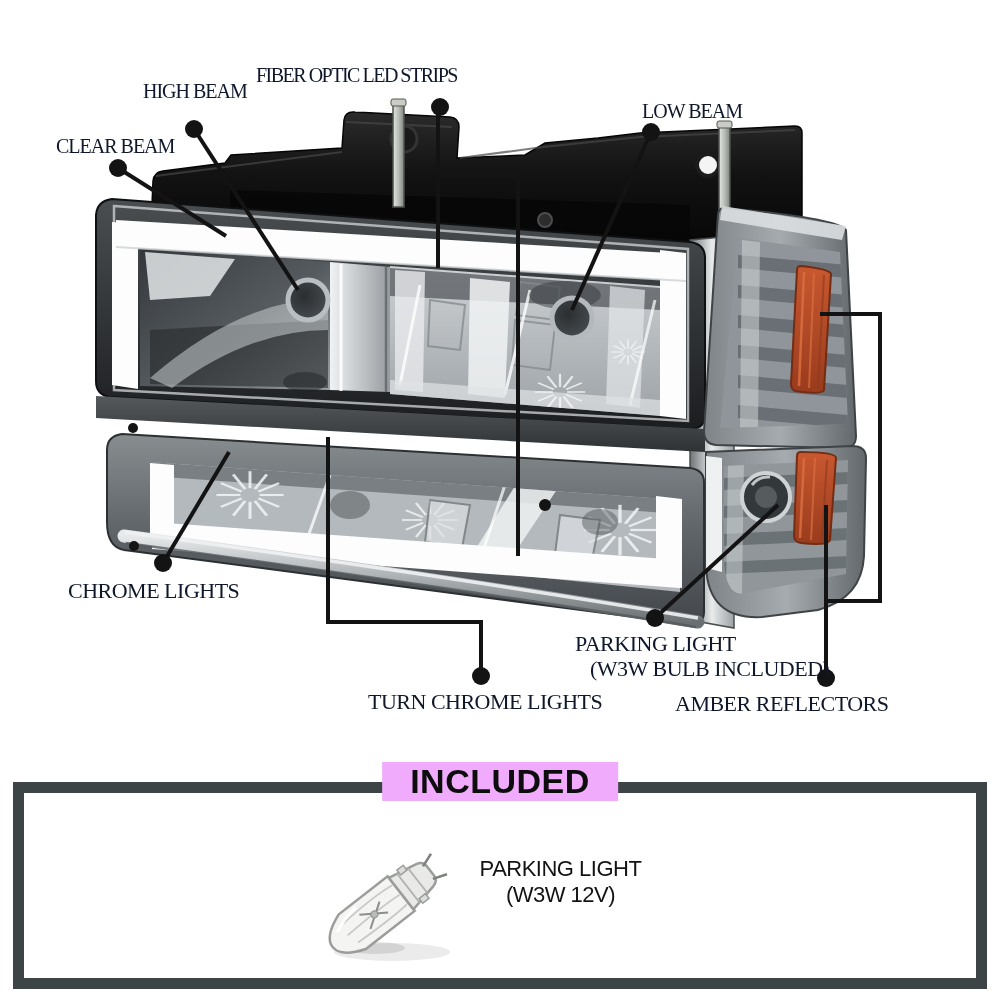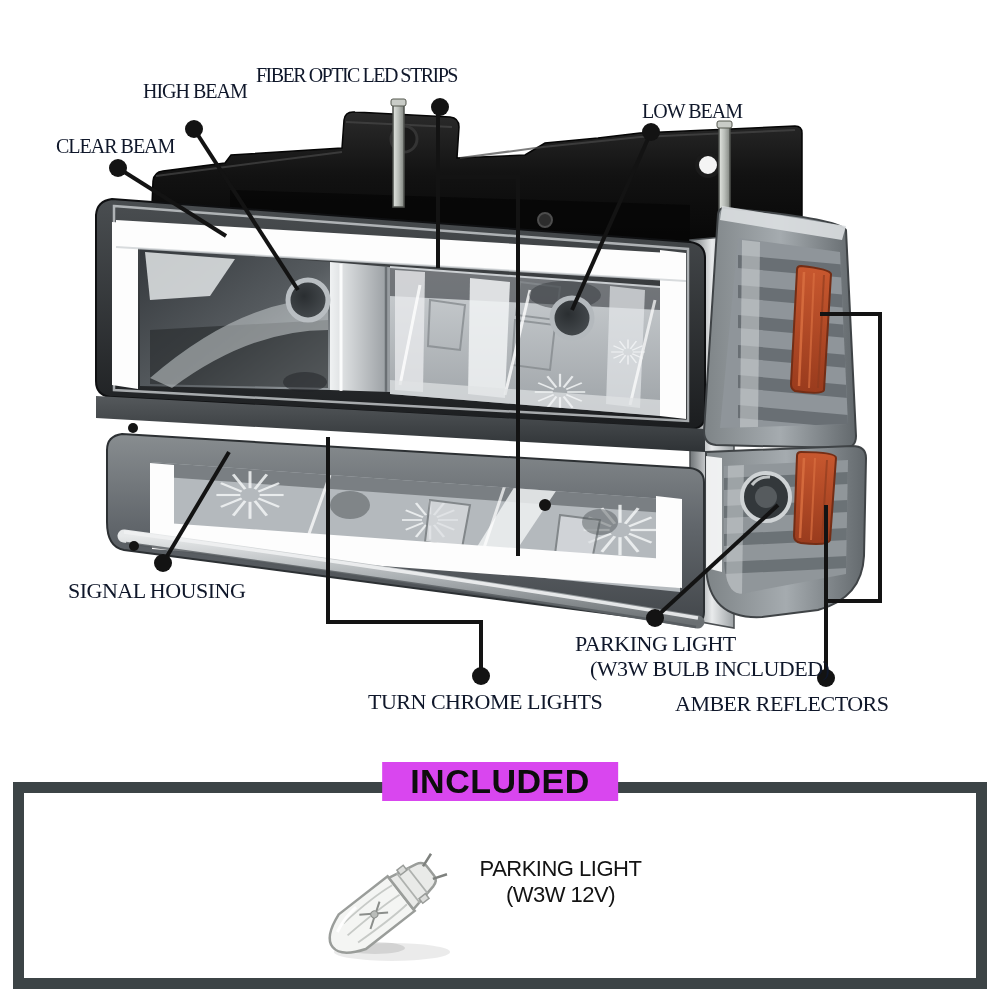--- a/index.html
+++ b/index.html
@@ -13,21 +13,21 @@
     font-size:22px;letter-spacing:-0.5px;line-height:1.15;font-family:Liberation Serif, serif;
   }
   .lbl.small{font-size:20px;letter-spacing:-1px;}
   .lbl.fiber{letter-spacing:-1.5px;}
   .included-box{
     position:absolute;left:13px;top:782px;width:952px;height:185px;
     border:11px solid #3c4446;z-index:2;background:transparent;
   }
   .included-title{
     position:absolute;left:50%;top:762px;transform:translateX(-50%);
-    background:#d946ef;padding:0 28px;font-size:34px;font-weight:bold;
+    background:#f0abfc;padding:0 28px;font-size:34px;font-weight:bold;
     color:#0d0d0d;z-index:3;letter-spacing:0.5px;white-space:nowrap;
   }
   .bulb-caption{
     position:absolute;left:468px;top:856px;width:185px;text-align:center;
     font-size:22px;line-height:26px;letter-spacing:-0.5px;color:#131313;z-index:3;
   }
 </style>
 </head>
 <body>
 
@@ -286,21 +286,21 @@
       <rect x="15" y="-21" width="8" height="6" fill="#dcdddb" stroke="#9a9d9a" stroke-width="1.5"></rect>
       <rect x="15" y="15" width="8" height="6" fill="#dcdddb" stroke="#9a9d9a" stroke-width="1.5"></rect>
     </g>
   </g>
 </svg>
 
 <div class="lbl small" style="left:56px;top:135px;">CLEAR BEAM</div>
 <div class="lbl small" style="left:143px;top:80px;">HIGH BEAM</div>
 <div class="lbl small fiber" style="left:256px;top:64px;">FIBER OPTIC LED STRIPS</div>
 <div class="lbl small" style="left:598px;top:100px;margin-left:44px;">LOW BEAM</div>
-<div class="lbl" style="left:68px;top:578px;">SIGNAL HOUSING</div>
+<div class="lbl" style="left:68px;top:578px;">CHROME LIGHTS</div>
 <div class="lbl" style="left:368px;top:689px;">TURN CHROME LIGHTS</div>
 <div class="lbl" style="left:575px;top:631px;">PARKING LIGHT</div>
 <div class="lbl" style="left:590px;top:656px;">(W3W BULB INCLUDED)</div>
 <div class="lbl" style="left:675px;top:691px;">AMBER REFLECTORS</div>
 
 <div class="included-box"></div>
 <div class="included-title">INCLUDED</div>
 <div class="bulb-caption">
   <span>PARKING LIGHT</span><br>
   <span>(W3W 12V)</span>

